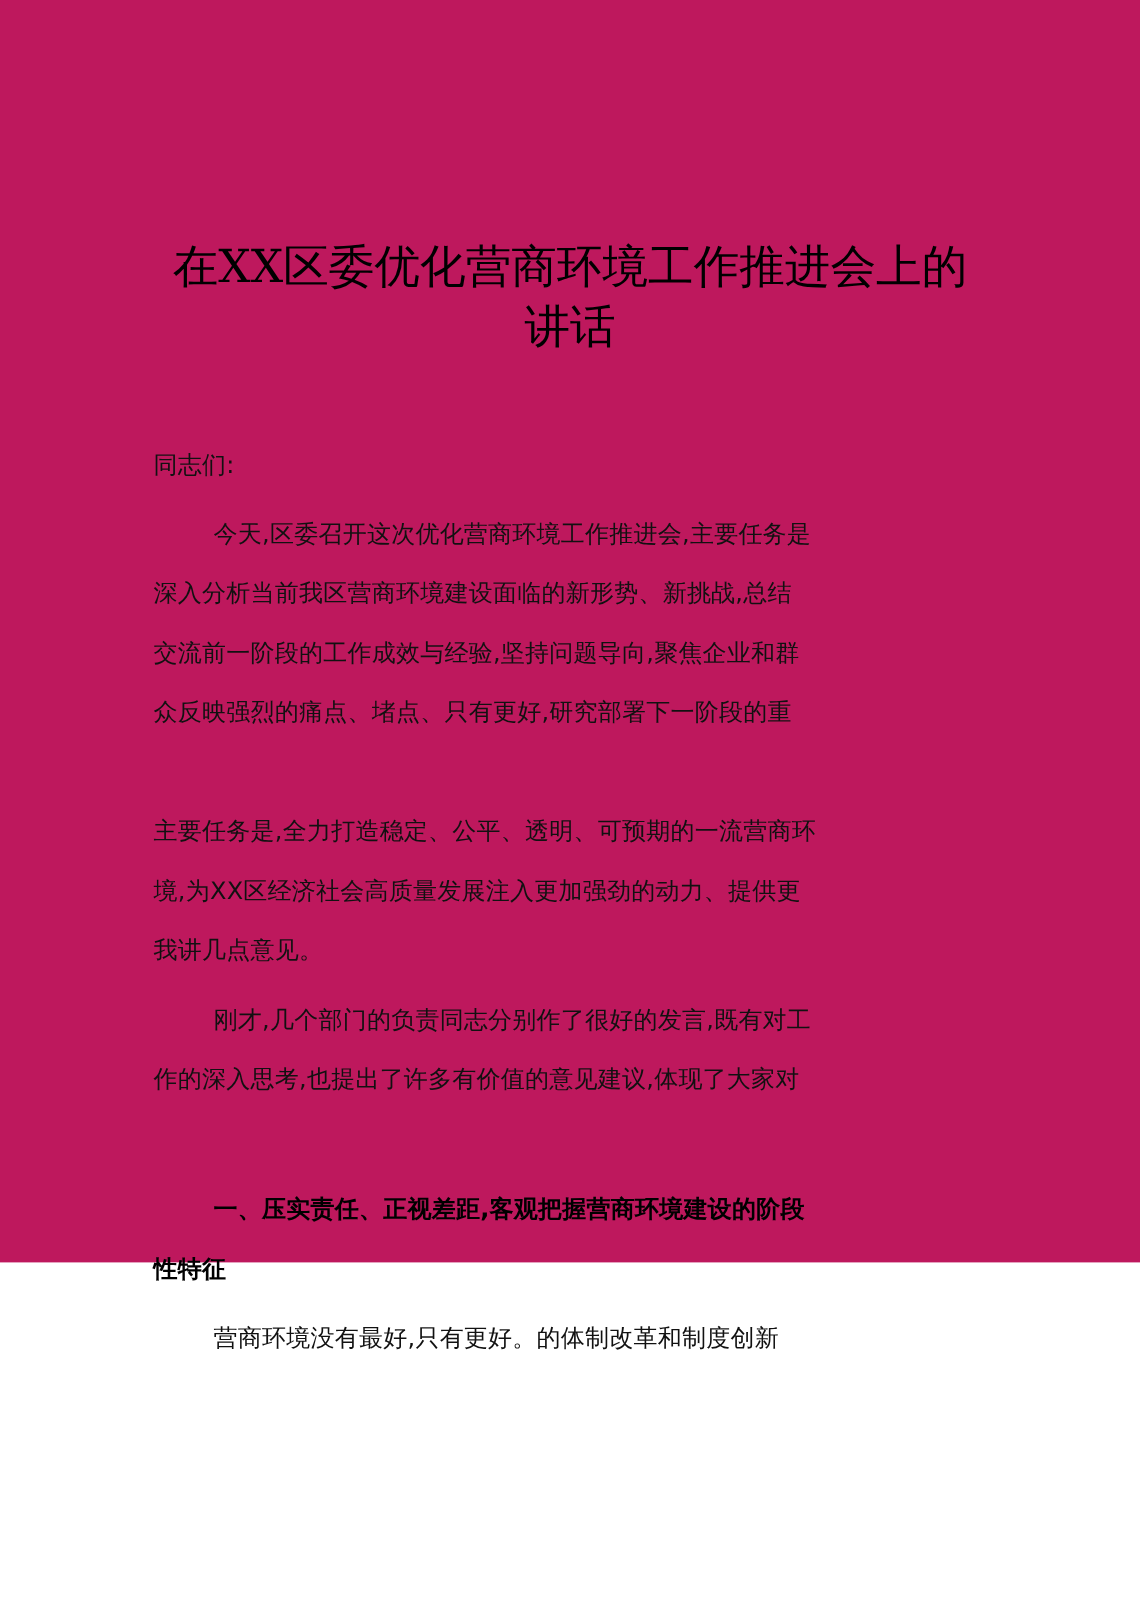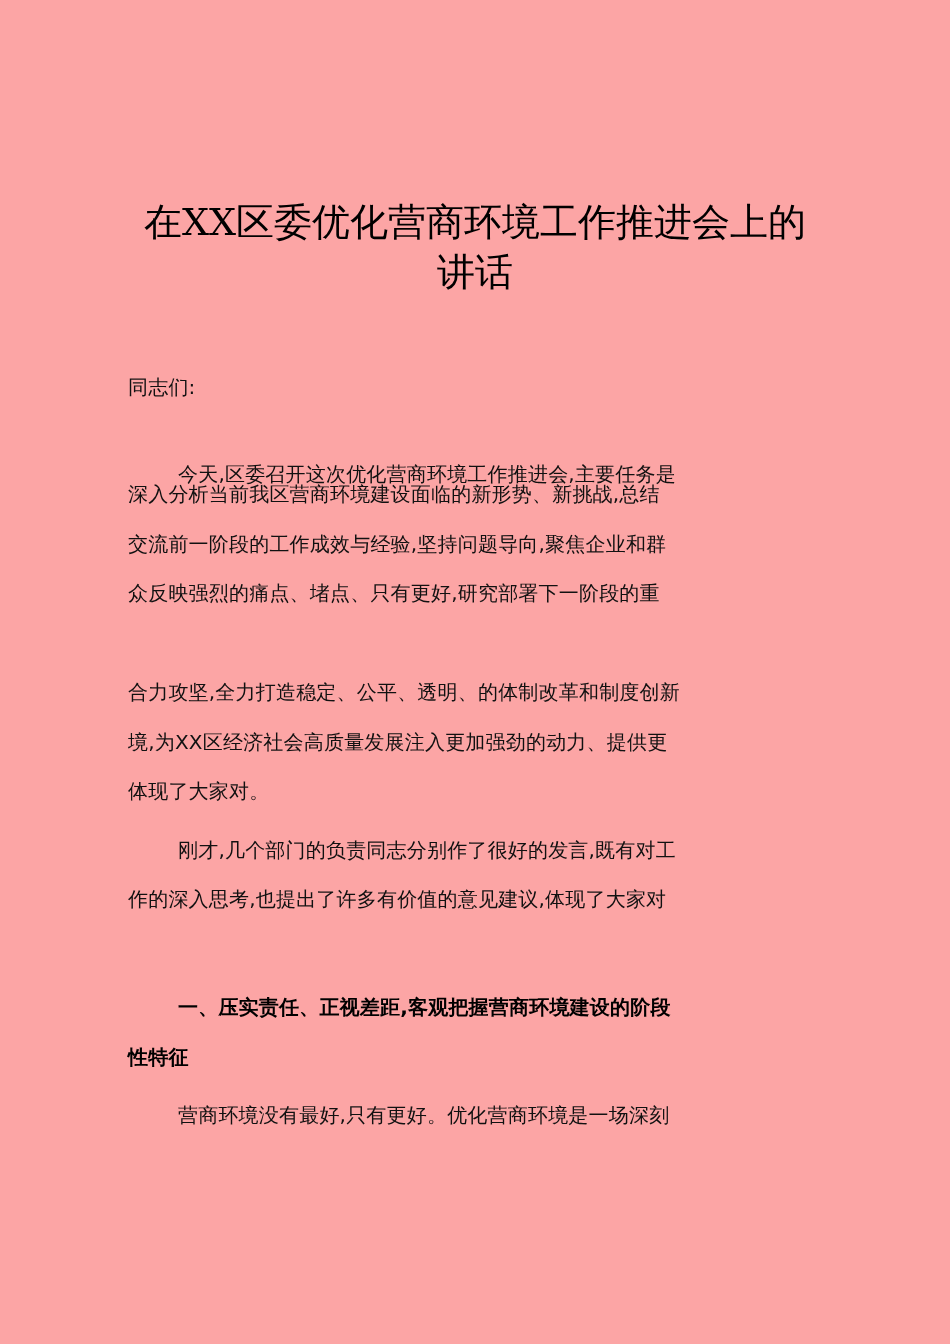--- a/index.html
+++ b/index.html
@@ -11,22 +11,22 @@
       width: 950px;
       height: 1344px;
       position: relative;
       overflow: hidden;
       color: #000000;
     }
     .page {
       position: absolute;
       left: 0; top: 0;
       width: 950px;
-      height: 1344px;
-      background: #fca5a5;
+      height: 1052px;
+      background: #be185d;
     }
     .title {
       position: absolute;
       left: 0;
       width: 950px;
       text-align: center;
       font-family: "DejaVu Serif", "Liberation Serif", serif;
       font-size: 38px;
       line-height: 56px;
       letter-spacing: 0px;
@@ -52,29 +52,29 @@
 </head>
 <body>
 
 <div class="page">
 
   <div class="title title-line-1">在XX区委优化营商环境工作推进会上的</div>
   <div class="title title-line-2">讲话</div>
 
   <div class="line" style="top:370px;">同志们:</div>
 
-  <div class="line indent" style="top:428px;margin-top:29px;">今天,区委召开这次优化营商环境工作推进会,主要任务是</div>
+  <div class="line indent" style="top:428px;">今天,区委召开这次优化营商环境工作推进会,主要任务是</div>
   <div class="line" style="top:527px;">交流前一阶段的工作成效与经验,坚持问题导向,聚焦企业和群</div>
   <div class="line" style="top:477px;">深入分析当前我区营商环境建设面临的新形势、新挑战,总结</div>
   <div class="line" style="top:576px;">众反映强烈的痛点、堵点、只有更好,研究部署下一阶段的重</div>
-  <div class="line" style="top:675px;">合力攻坚,全力打造稳定、公平、透明、的体制改革和制度创新</div>
+  <div class="line" style="top:675px;">主要任务是,全力打造稳定、公平、透明、可预期的一流营商环</div>
   <div class="line" style="top:725px;">境,为XX区经济社会高质量发展注入更加强劲的动力、提供更</div>
-  <div class="line" style="top:774px;">体现了大家对。</div>
+  <div class="line" style="top:774px;">我讲几点意见。</div>
 
   <div class="line" style="top:882px;">作的深入思考,也提出了许多有价值的意见建议,体现了大家对</div>
   <div class="line indent" style="top:833px;">刚才,几个部门的负责同志分别作了很好的发言,既有对工</div>
 
   <div class="line indent bold" style="top:990px;">一、压实责任、正视差距,客观把握营商环境建设的阶段</div>
   <div class="line bold" style="top:1040px;">性特征</div>
 
-  <div class="line indent" style="top:1098px;">营商环境没有最好,只有更好。优化营商环境是一场深刻</div>
+  <div class="line indent" style="top:1098px;">营商环境没有最好,只有更好。的体制改革和制度创新</div>
 
 </div>
 
 </body></html>

